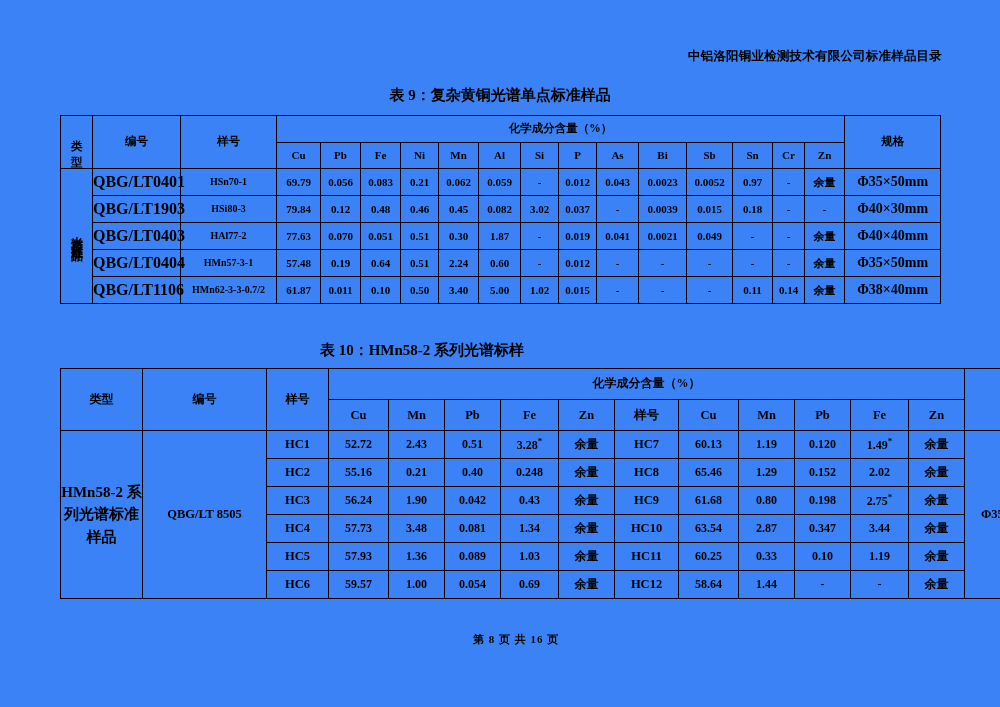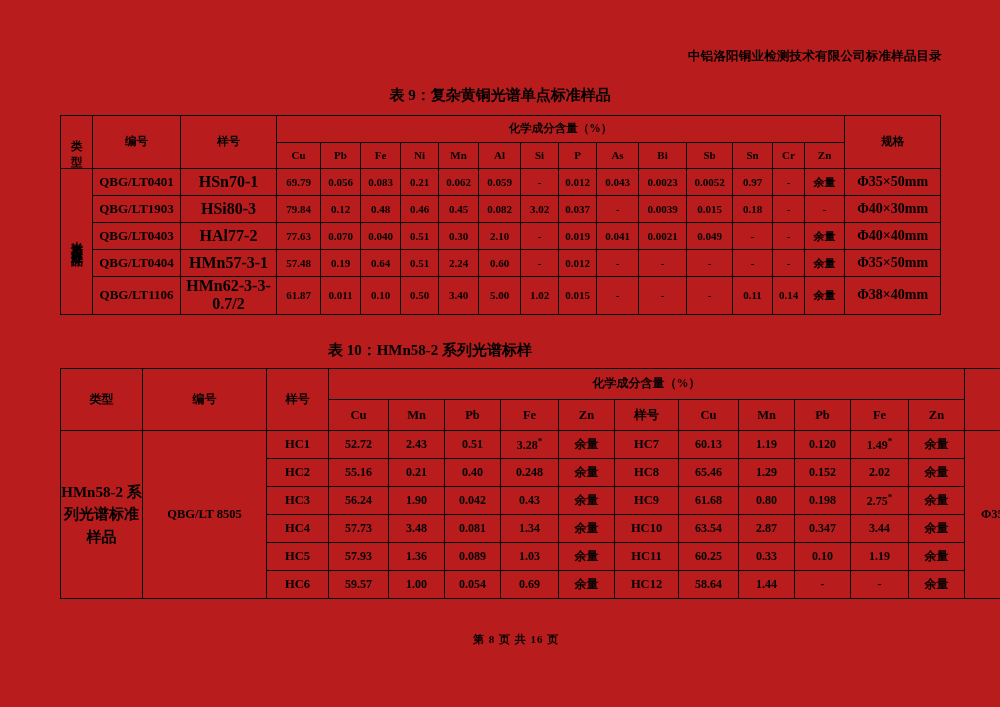--- a/index.html
+++ b/index.html
@@ -3,21 +3,21 @@
 <meta charset="utf-8">
 <style>
   html, body {
     margin: 0;
     padding: 0;
     background: #808080;
   }
   .page {
     width: 1000px;
     height: 707px;
-    background: #b91c1c;
+    background: #3b82f6;
     position: relative;
     margin: 0 auto;
     font-family: "Liberation Serif", "DejaVu Serif", serif;
     color: #000;
     overflow: hidden;
     text-decoration: underline;
   }
   .header-line {
     position: absolute;
     top: 48px;
@@ -26,21 +26,21 @@
     font-weight: bold;
     letter-spacing: 0.2px;
   }
   .table-title {
     text-align: center;
     font-size: 15px;
     font-weight: bold;
     margin: 0;
   }
   #title9 { position: absolute; top: 86px; left: 0; width: 1000px; }
-  #title10 { position: absolute; top: 341px; left: 16px; width: 828px; }
+  #title10 { position: absolute; top: 341px; left: 8px; width: 828px; }
 
   table.doc {
     border-collapse: collapse;
     table-layout: fixed;
     font-size: 11px;
     font-family: "Liberation Serif", "DejaVu Serif", serif;
   }
   table.doc td, table.doc th {
     border: 1px solid #000;
     text-align: center;
@@ -66,22 +66,22 @@
     font-size: 12px;
     letter-spacing: 1px;
   }
   #table9 .vlabel .vtext {
     writing-mode: vertical-rl;
     text-orientation: upright;
     display: inline-block;
     line-height: 1.25;
     letter-spacing: 2px;
   }
-  #table9 .code { font-size: 13px; }
-  #table9 .sample { font-size: 16px; }
+  #table9 .code { font-size: 16px; }
+  #table9 .sample { font-size: 10px; }
   #table9 .spec { font-size: 14px; }
 
   
   #table10-wrap {
     position: absolute;
     top: 368px;
     left: 60px;
     width: 880px;
   }
   #table10 { width: 880px; }
@@ -197,24 +197,24 @@
           <td>-</td>
           <td>-</td>
           <td class="spec">Φ40×30mm</td>
         </tr>
 
         <tr>
           <td class="code">QBG/LT0403</td>
           <td class="sample">HAl77-2</td>
           <td>77.63</td>
           <td>0.070</td>
-          <td>0.040</td>
+          <td>0.051</td>
           <td>0.51</td>
           <td>0.30</td>
-          <td>2.10</td>
+          <td>1.87</td>
           <td>-</td>
           <td>0.019</td>
           <td>0.041</td>
           <td>0.0021</td>
           <td>0.049</td>
           <td>-</td>
           <td>-</td>
           <td>余量</td>
           <td class="spec">Φ40×40mm</td>
         </tr>

